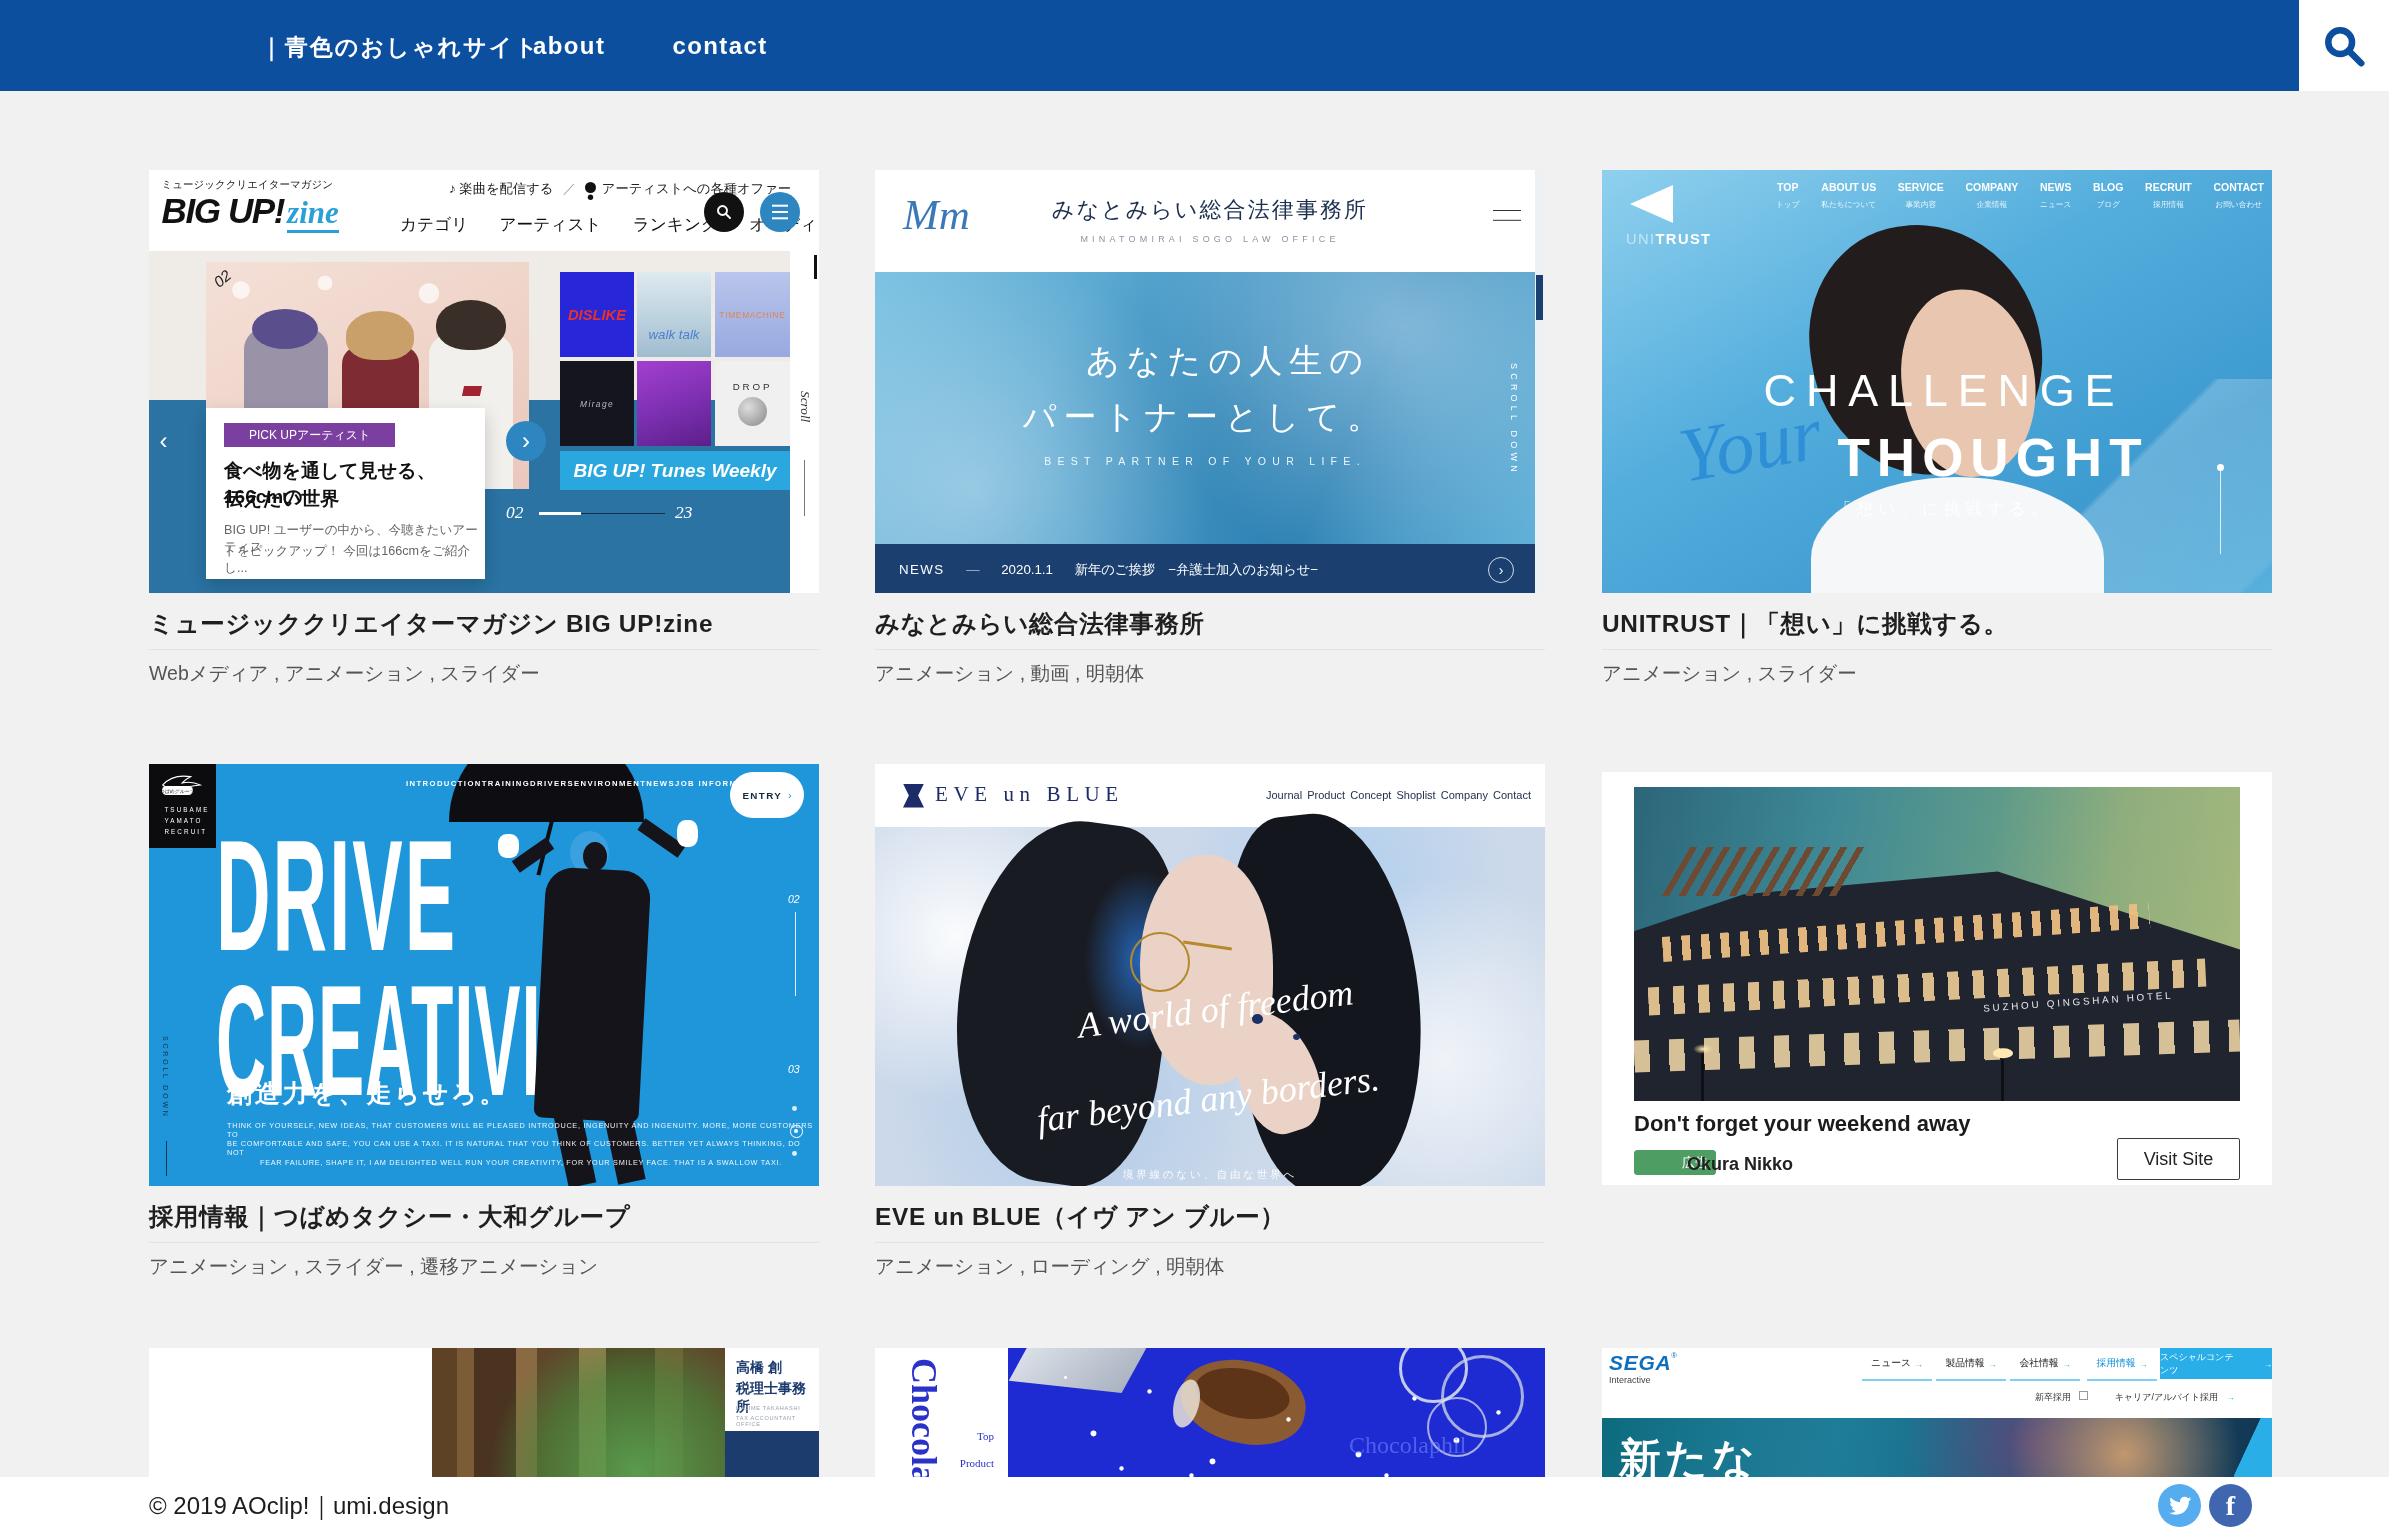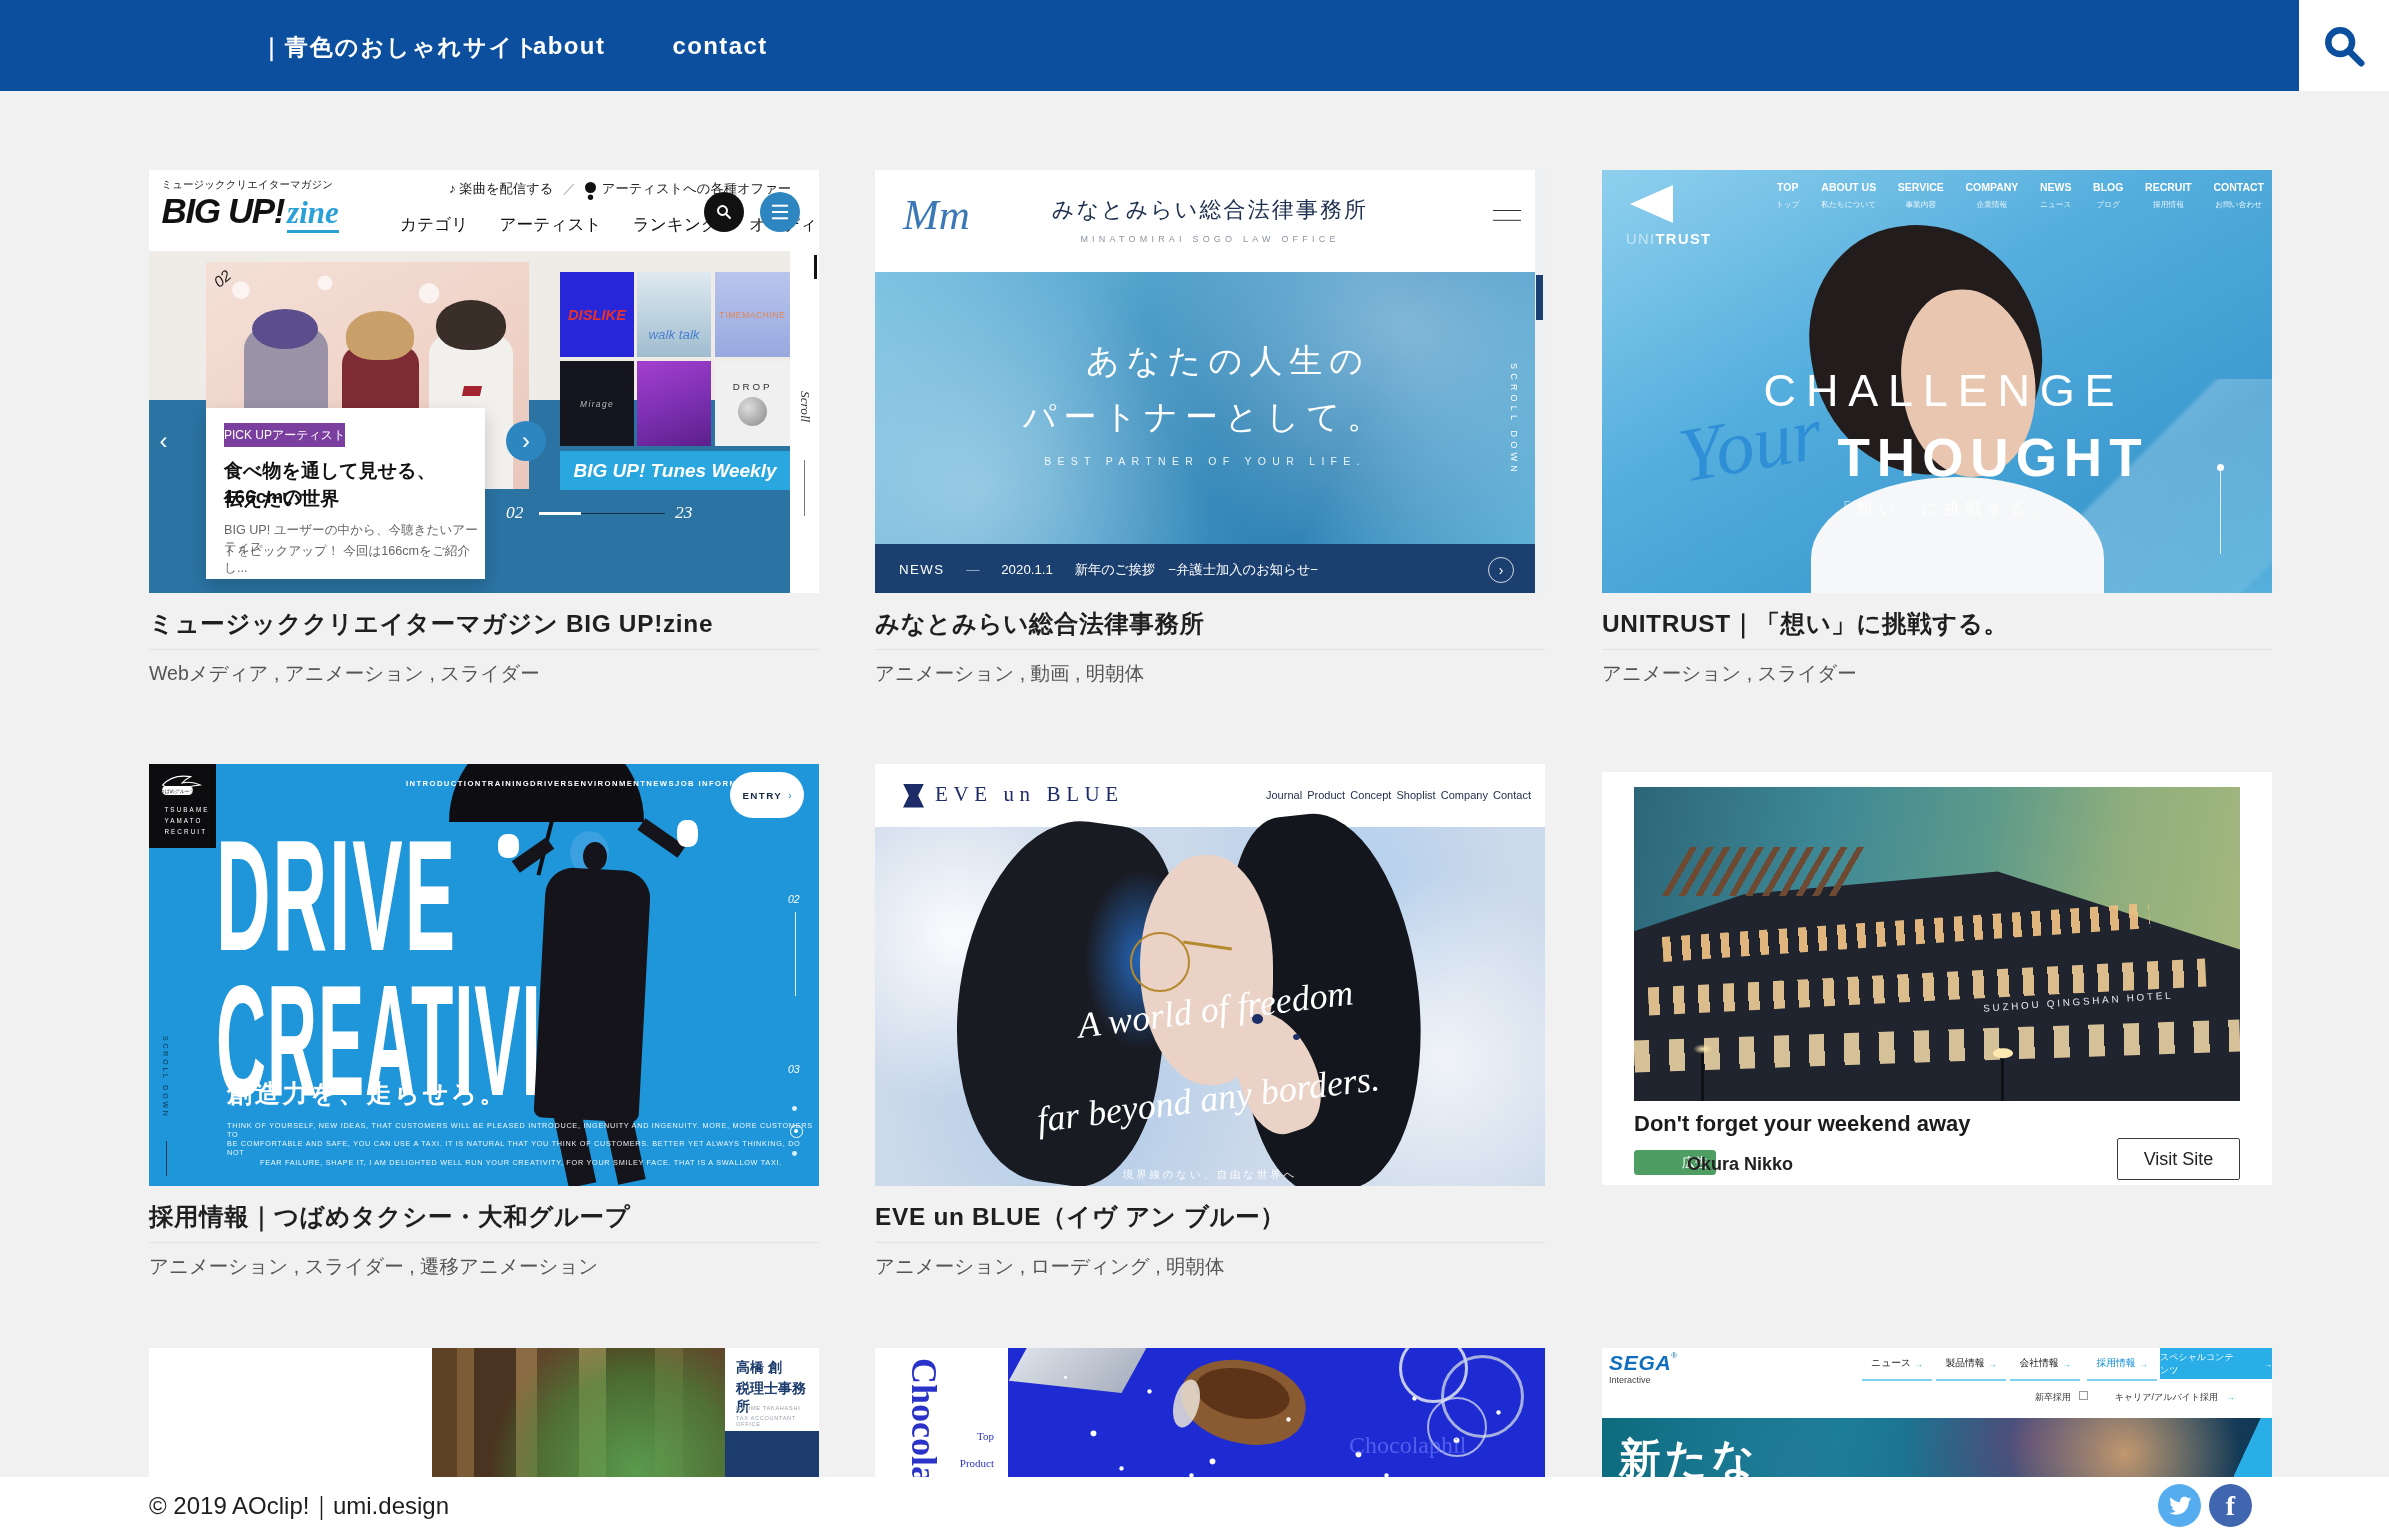--- a/index.html
+++ b/index.html
@@ -110,21 +110,21 @@
           </div>
       </div>
       <div class="abs" style="left:411px;top:200px;width:230px;height:39px;background:#29a7de;display:flex;align-items:center;justify-content:center;">
         <span style="color:#fff;font-weight:900;font-style:italic;font-size:19px;white-space:nowrap;">BIG UP!  Tunes Weekly</span>
       </div>
 
       <div class="abs" style="left:-5.6px;top:170px;width:40px;height:40px;border-radius:50%;background:#2a73a3;display:flex;align-items:center;justify-content:center;color:#fff;font-size:24px;">‹</div>
       <div class="abs" style="left:357px;top:170px;width:40px;height:40px;border-radius:50%;background:#2e86c1;display:flex;align-items:center;justify-content:center;color:#fff;font-size:24px;">›</div>
 
       <div class="abs" style="left:57px;top:157px;width:279px;height:171px;background:#fff;box-shadow:0 7px 16.7px rgba(0,0,0,.18);">
-        <div class="abs" style="left:18px;top:15.4px;height:24px;padding:0 0;background:#7b3fa0;color:#fff;font-size:12px;display:flex;align-items:center;">
+        <div class="abs" style="left:18px;top:15.4px;height:24px;padding:0 25px;background:#7b3fa0;color:#fff;font-size:12px;display:flex;align-items:center;">
             <span>PICK UPアーティスト</span>
           </div>
         <div class="abs" style="left:18px;top:50px;font-size:19px;font-weight:900;color:#111;">食べ物を通して見せる、166cmの</div>
         <div class="abs" style="left:18px;top:78px;font-size:19px;font-weight:900;color:#111;">伝えたい世界</div>
         <div class="abs" style="left:18px;top:114px;font-size:12.6px;color:#666;">BIG UP! ユーザーの中から、今聴きたいアーティス</div>
         <div class="abs" style="left:18px;top:135px;font-size:12.6px;color:#666;">トをピックアップ！ 今回は166cmをご紹介し...</div>
       </div>
 
       <div class="abs serif" style="left:357px;top:251px;width:209px;height:28px;color:#fff;">
         <span style="position:absolute;left:0;top:0;font-size:17.4px;font-style:italic;">02</span>

